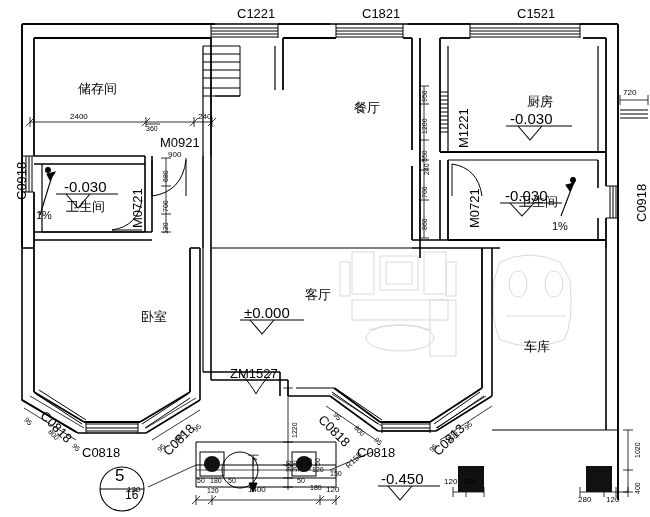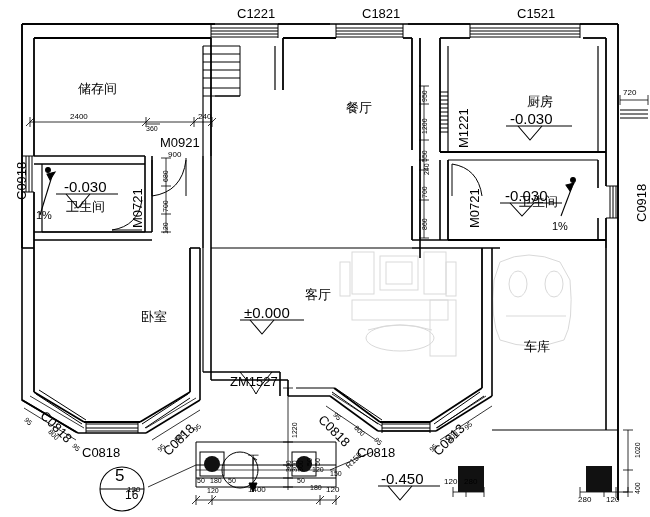--- a/index.html
+++ b/index.html
@@ -320,21 +320,21 @@
     <g stroke="#000" stroke-width="1" fill="#000">
       <path d="M253 458 L253 492" fill="none"></path>
       <path d="M253 492 l-4 -9 l8 0 z"></path>
       <circle cx="240" cy="470" r="18" fill="none" stroke="#000" stroke-width="1"></circle>
     </g>
 
   </svg>
 
 
   <div class="lbl rm" style="left:78px;top:80px;">储存间</div>
-  <div class="lbl rm" style="left:346px;top:99px;font-family:Liberation Mono, monospace;">餐厅</div>
+  <div class="lbl rm" style="left:354px;top:99px;font-family:Liberation Mono, monospace;">餐厅</div>
   <div class="lbl rm" style="left:527px;top:93px;text-align:right;">厨房</div>
   <div class="lbl rm" style="left:66px;top:198px;">卫生间</div>
   <div class="lbl rm" style="left:519px;top:193px;">卫生间</div>
   <div class="lbl rm" style="left:141px;top:308px;">卧室</div>
   <div class="lbl rm" style="left:305px;top:286px;">客厅</div>
   <div class="lbl rm" style="left:524px;top:338px;">车库</div>
 
   <div class="lbl el" style="left:64px;top:178px;">-0.030</div>
   <div class="lbl el" style="left:510px;top:110px;">-0.030</div>
   <div class="lbl el" style="left:505px;top:187px;">-0.030</div>
@@ -353,21 +353,21 @@
   <div class="lbl win" style="left:82px;top:445px;">C0818</div>
   <div class="lbl win rotA" style="left:160px;top:448px;">C0818</div>
   <div class="lbl win rotB" style="left:326px;top:412px;">C0818</div>
   <div class="lbl win" style="left:357px;top:445px;">C0818</div>
   <div class="lbl win rotA" style="left:430px;top:448px;">C0813</div>
 
   <div class="lbl dr" style="left:160px;top:135px;">M0921</div>
   <div class="lbl dr rot90" style="left:130px;top:228px;">M0721</div>
   <div class="lbl dr rot90" style="left:456px;top:148px;">M1221</div>
   <div class="lbl dr rot90" style="left:467px;top:228px;">M0721</div>
-  <div class="lbl dr" style="left:230px;top:366px;margin-top:8px;">ZM1527</div>
+  <div class="lbl dr" style="left:230px;top:366px;">ZM1527</div>
 
   <div class="lbl dim" style="left:70px;top:112px;">2400</div>
   <div class="lbl dim" style="left:168px;top:112px;margin-top:38px;">900</div>
   <div class="lbl dim" style="left:198px;top:112px;">240</div>
   <div class="lbl dimS" style="left:146px;top:125px;">360</div>
   <div class="lbl dimS rot90" style="left:162px;top:182px;">680</div>
   <div class="lbl dimS rot90" style="left:162px;top:212px;">700</div>
   <div class="lbl dimS rot90" style="left:162px;top:234px;">120</div>
 
   <div class="lbl dimS rot90" style="left:421px;top:102px;">950</div>

